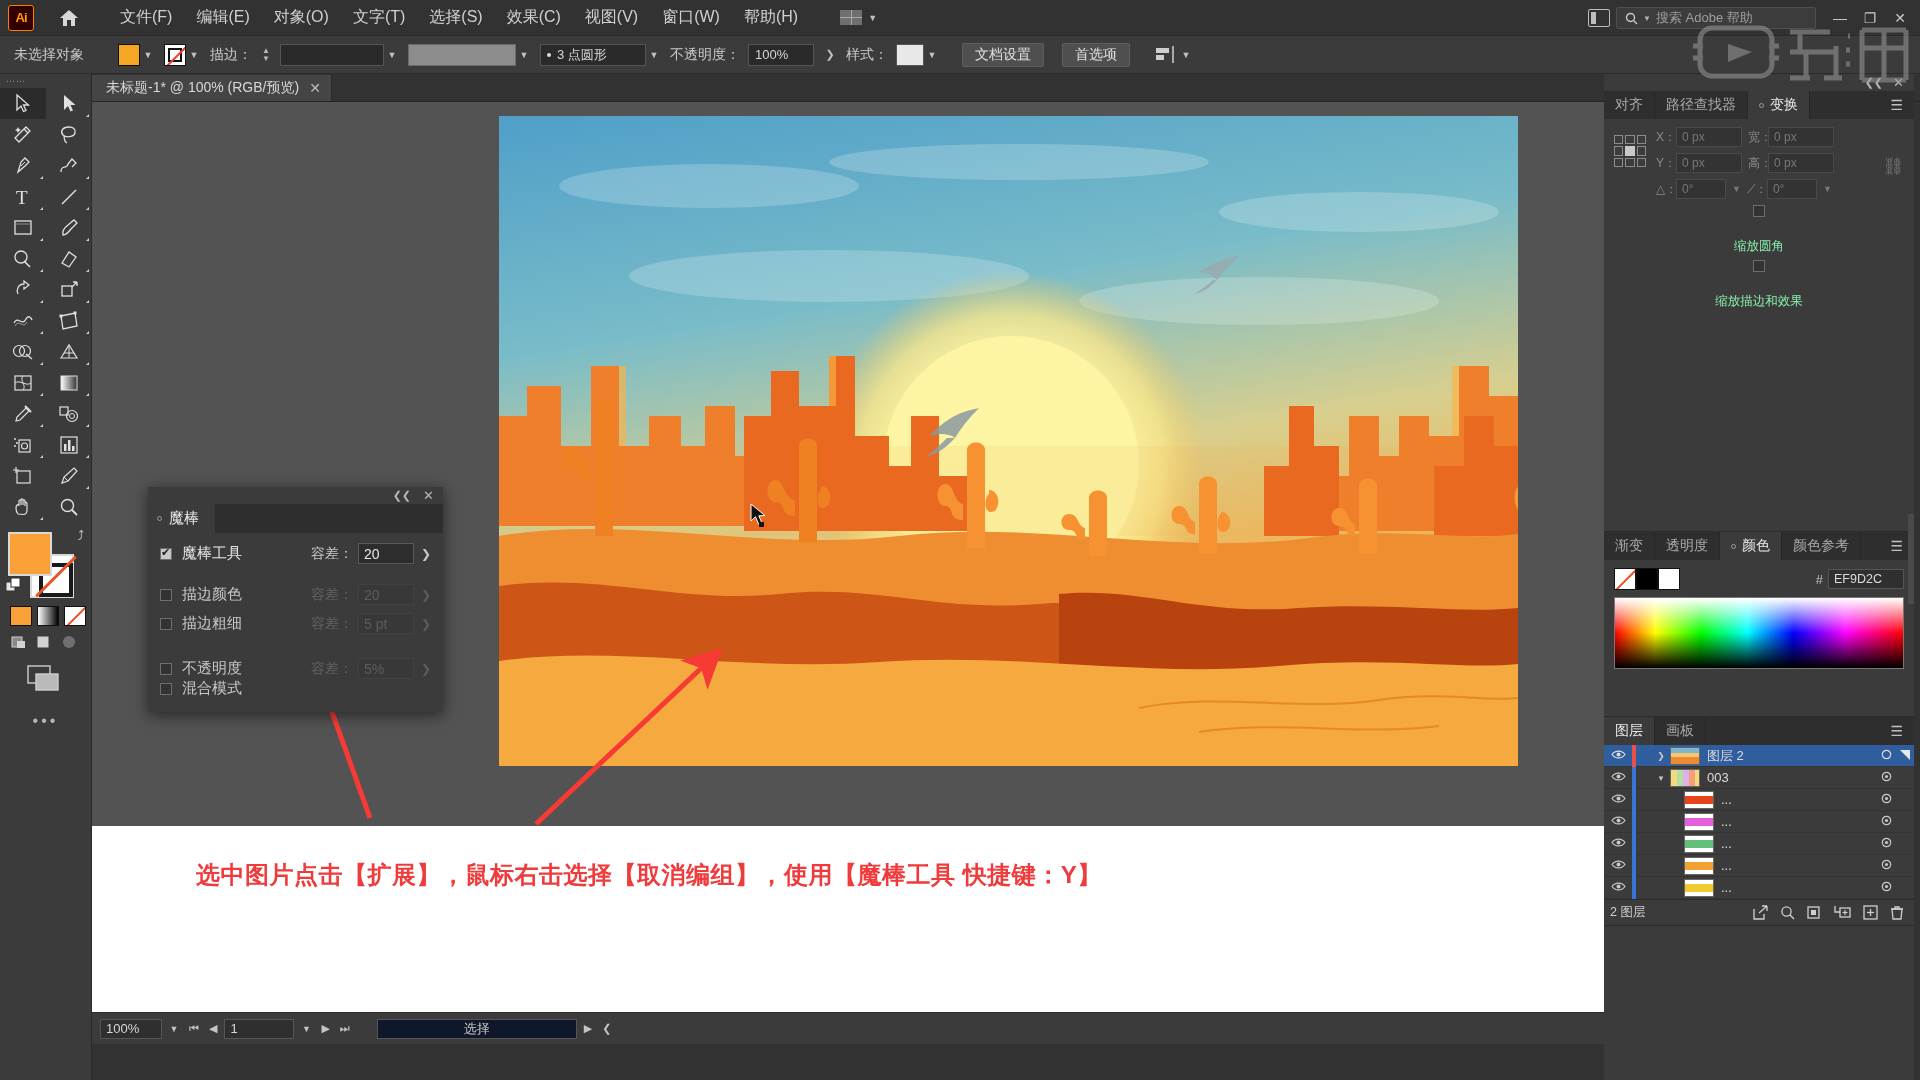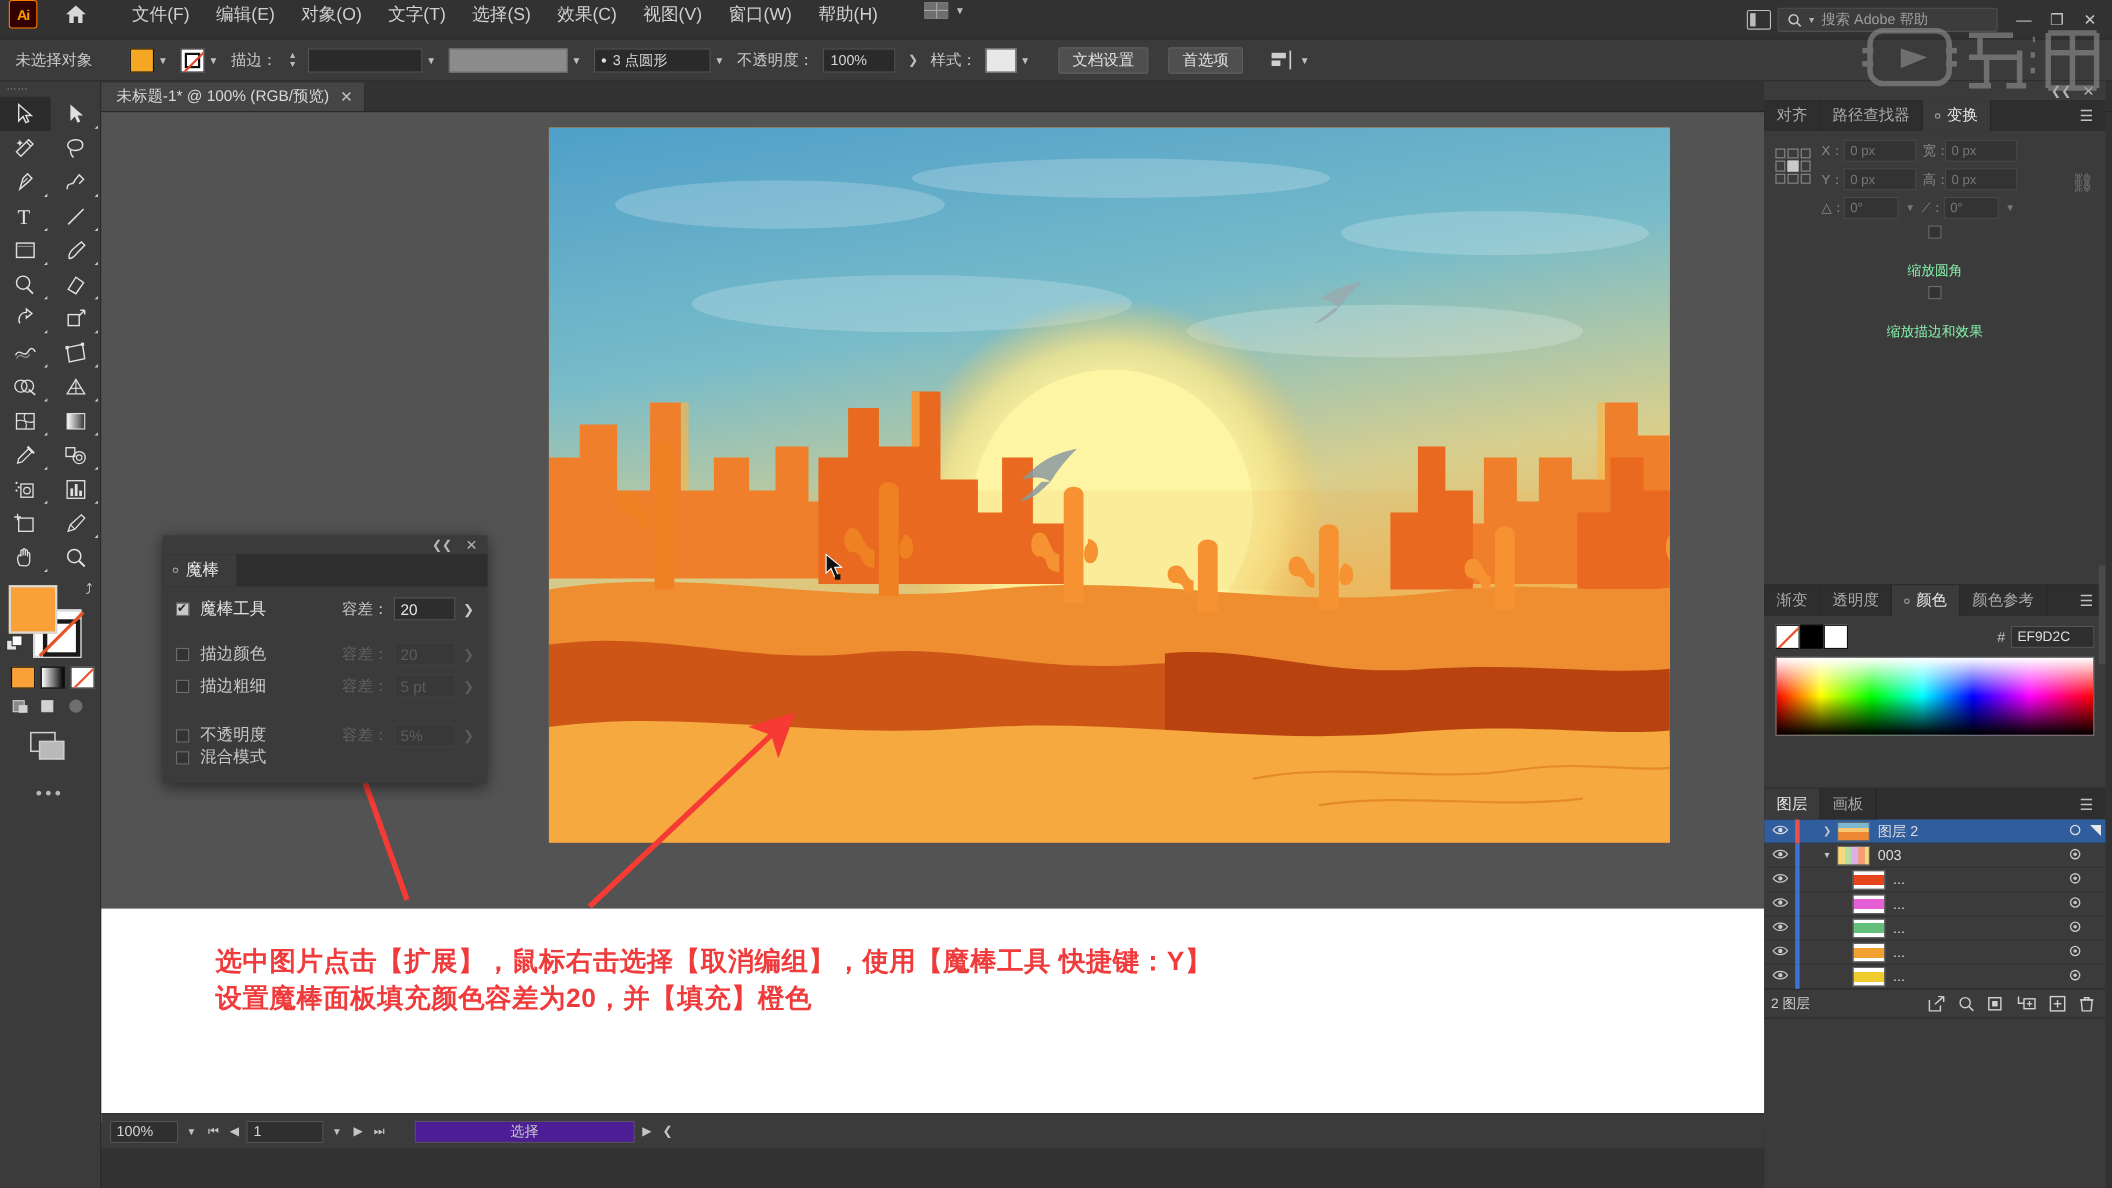--- a/index.html
+++ b/index.html
@@ -8,21 +8,21 @@
     background: #323232;
     font-family: "Liberation Sans", "DejaVu Sans", sans-serif;
     overflow: hidden;
     color: #d6d6d6;
   }
   #app { position: relative; width: 1920px; height: 1080px; }
 
   
   .menubar {
     position: absolute; left: 0; top: 0; width: 1920px; height: 36px;
-    background: #323232; display: flex; align-items: flex-start;
+    background: #323232; display: flex; align-items: center;
     border-bottom: 1px solid #292929;
   }
   .ai-logo {
     width: 26px; height: 26px; margin-left: 8px; border-radius: 3px;
     background: #330000; border: 1px solid #ff7c00;
     display: flex; align-items: center; justify-content: center;
     color: #ff9a00; font-size: 13px; font-weight: bold; letter-spacing: -1px;
   }
   .home-icon { margin-left: 22px; width: 26px; height: 26px; display:flex; align-items:center; justify-content:center; }
   .menu-items { display: flex; margin-left: 26px; }
@@ -174,21 +174,21 @@
   .statusbar {
     position:absolute; left:92px; top:1012px; width:1512px; height:32px;
     background:#3b3b3b; display:flex; align-items:center; gap:4px;
     border-top:1px solid #2b2b2b; padding-left: 8px; font-size:13px;
   }
   .sb-zoom { background:#2f2f2f; border:1px solid #555; height:20px; width:62px;
     display:flex;align-items:center;padding:0 5px; }
   .sb-page { background:#2f2f2f; border:1px solid #555; height:20px; width:70px;
     display:flex;align-items:center;padding:0 5px; }
   .sb-nav { color:#c4c4c4; font-size:11px; padding:0 3px; }
-  .sb-status { background:#4c1d95; border:1px solid #555; height:20px; width:200px;
+  .sb-status { background:#0f172a; border:1px solid #555; height:20px; width:200px;
     display:flex;align-items:center;justify-content:center; color:#c8c8c8;}
 
   
   .rightpanel {
     position:absolute; left:1604px; top:74px; width:310px; height:1006px;
     background:#3b3b3b;
   }
   .rp-scroll { position:absolute; right:0; top:0; width:6px; height:400px; background:#4a4a4a;}
   .panel-group { background:#3b3b3b; border-bottom: 1px solid #2b2b2b; }
   .panel-titlebar {
@@ -767,21 +767,20 @@
     <svg style="position:absolute; left:658px; top:401px;" width="22" height="26">
       <path d="M1 1 L1 18 L5.5 13.8 L8.5 21 L11.8 19.6 L8.8 12.8 L15 12.6 Z" fill="#111" stroke="#fff" stroke-width="1"></path>
       <rect x="9" y="19" width="5" height="5" fill="#111"></rect>
     </svg>
 
     <div class="whitestrip"></div>
   </div>
 
   <div class="anno">
     <div>选中图片点击【扩展】，鼠标右击选择【取消编组】，使用【魔棒工具 快捷键：Y】</div>
-    <div>设置魔棒面板填充颜色容差为20，并【填充】橙色</div>
   </div>
 
   <svg class="arrow-svg">
     <defs>
       <marker id="ah" markerWidth="8" markerHeight="8" refX="5" refY="4" orient="auto">
         <path d="M0 0 L8 4 L0 8 L2 4 Z" fill="#f53b33"></path>
       </marker>
     </defs>
     <line x1="370" y1="818" x2="284" y2="578" stroke="#f53b33" stroke-width="5" marker-end="url(#ah)"></line>
     <line x1="536" y1="824" x2="712" y2="658" stroke="#f53b33" stroke-width="5" marker-end="url(#ah)"></line>

